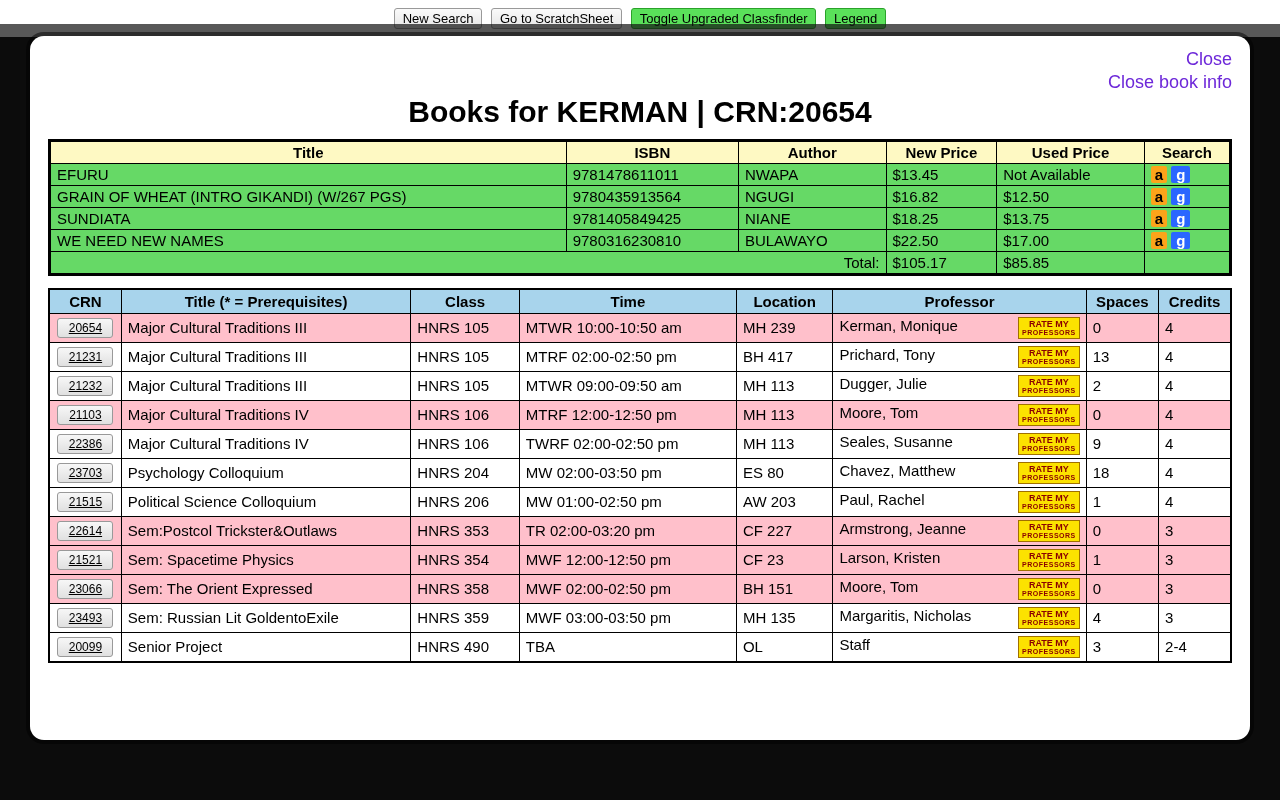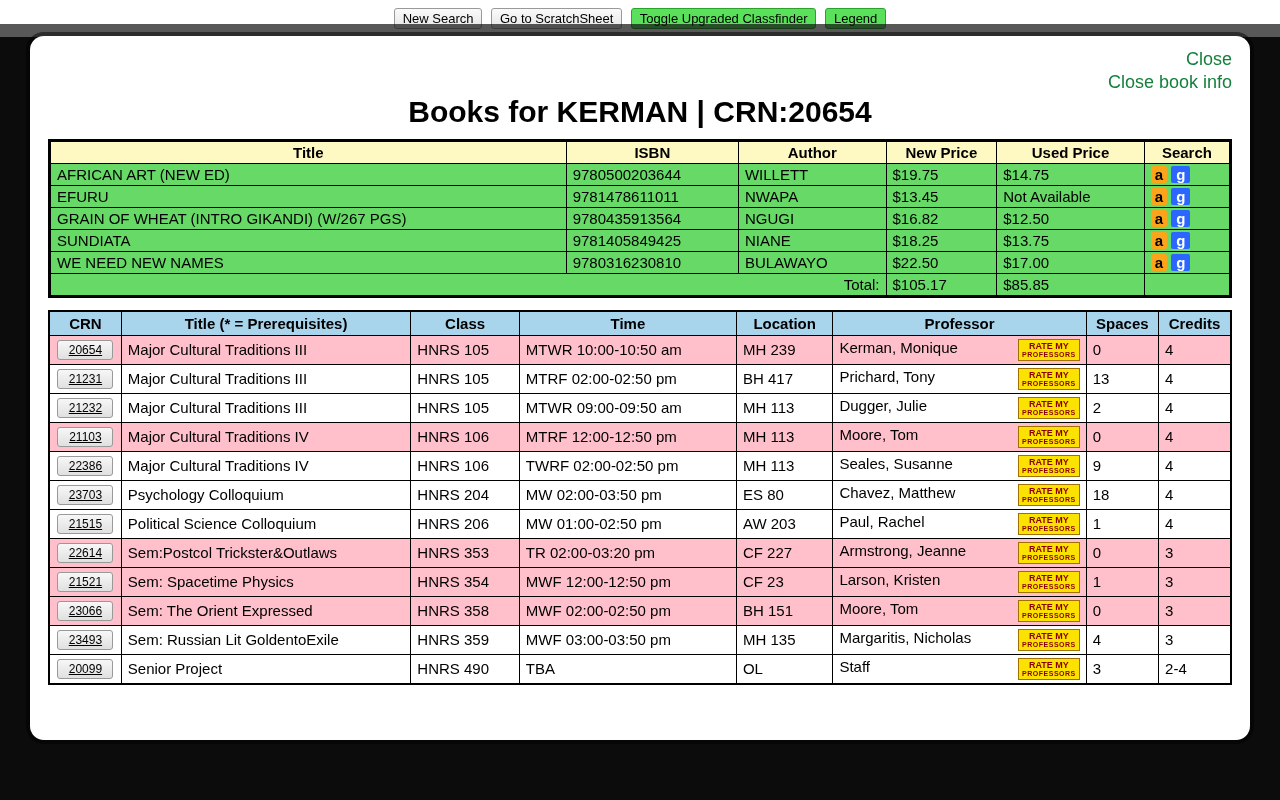--- a/index.html
+++ b/index.html
@@ -49,21 +49,21 @@
     top: 36px;
     left: 30px;
     right: 30px;
     bottom: 60px;
     background: #fff;
     border-radius: 14px;
     padding: 12px 18px 16px 18px;
     box-shadow: 0 0 0 4px rgba(0,0,0,0.5);
   }
   .close-row { text-align: right; font-size: 18px; line-height: 1.3; }
-  .close-row a { color: #15803d; cursor: pointer; text-decoration: none; }
+  .close-row a { color: #6d28d9; cursor: pointer; text-decoration: none; }
   h1.modal-title {
     text-align: center;
     font-size: 30px;
     font-weight: bold;
     margin: 0 0 10px 0;
   }
   
   table.books, table.classes {
     width: 100%;
     border-collapse: collapse;
@@ -164,28 +164,20 @@
       <tr>
         <th style="width:42%">Title</th>
         <th style="width:14%">ISBN</th>
         <th style="width:12%">Author</th>
         <th style="width:9%">New Price</th>
         <th style="width:12%">Used Price</th>
         <th style="width:7%">Search</th>
       </tr>
     </thead>
     <tbody id="books-body">
-        <tr>
-          <td>AFRICAN ART (NEW ED)</td>
-          <td>9780500203644</td>
-          <td>WILLETT</td>
-          <td>$19.75</td>
-          <td>$14.75</td>
-          <td><span class="search-ico amz">a</span><span class="search-ico goog">g</span></td>
-        </tr>
         <tr>
           <td>EFURU</td>
           <td>9781478611011</td>
           <td>NWAPA</td>
           <td>$13.45</td>
           <td>Not Available</td>
           <td><span class="search-ico amz">a</span><span class="search-ico goog">g</span></td>
         </tr>
         <tr>
           <td>GRAIN OF WHEAT (INTRO GIKANDI) (W/267 PGS)</td>

